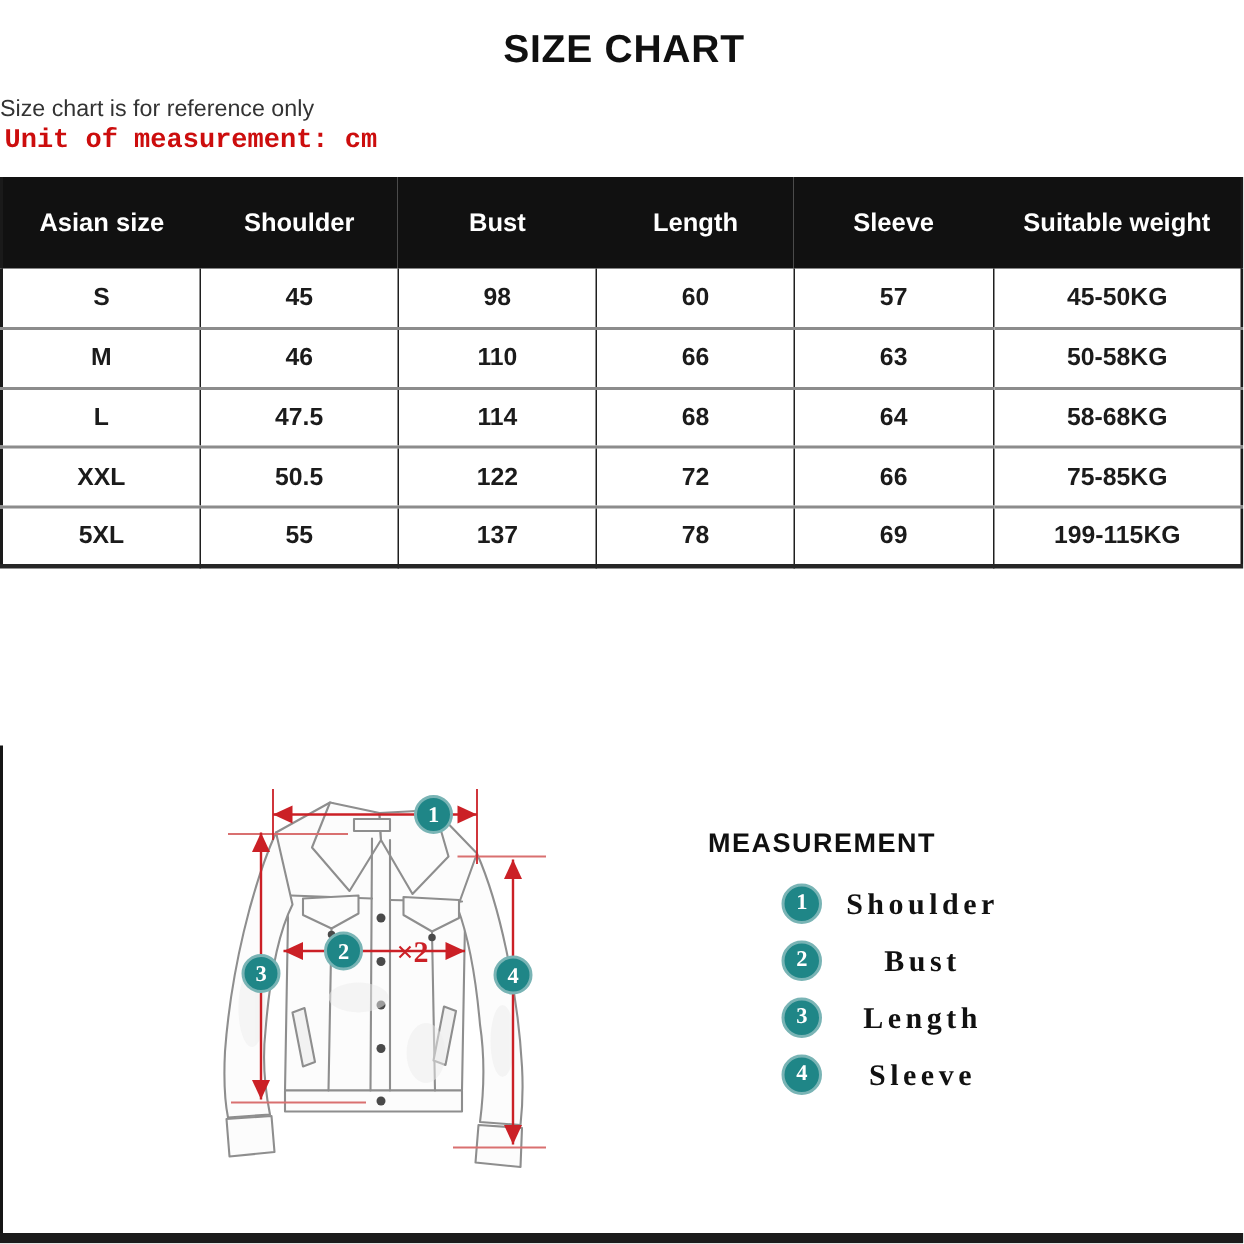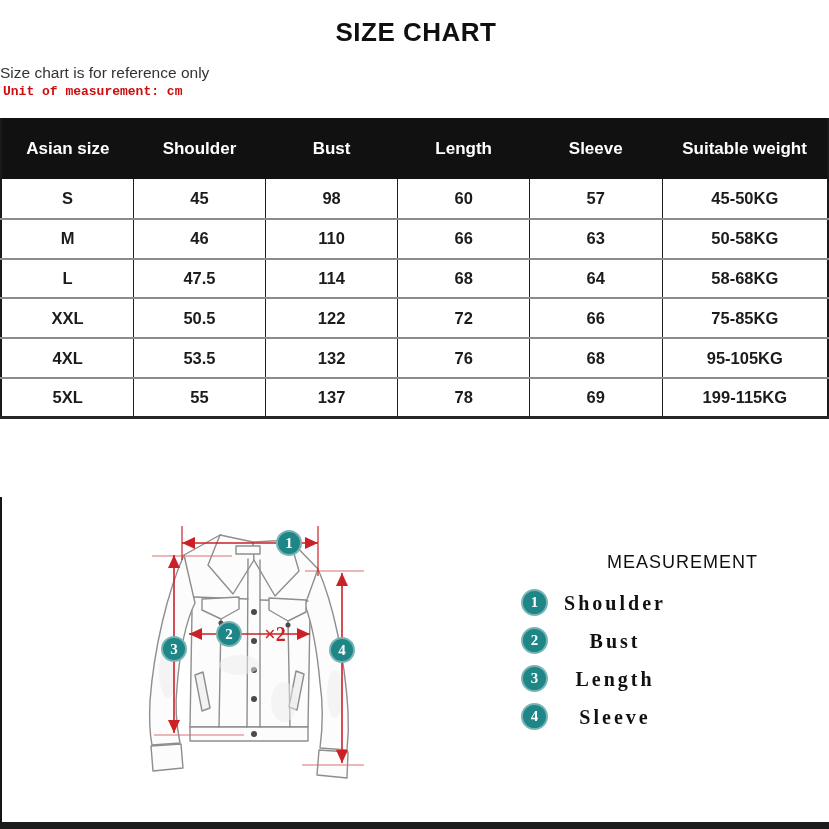--- a/index.html
+++ b/index.html
@@ -5,21 +5,21 @@
   html,body{margin:0;padding:0;background:#fff;}
   .screen{position:relative;width:829px;height:829px;background:#ffffff;overflow:hidden;
           font-family:"Liberation Sans",sans-serif;color:#151515;}
 
   
   .page-title{position:absolute;top:17px;left:0;width:800px;text-align:center;
               font-size:26px;font-weight:bold;letter-spacing:.5px;color:#101010;margin-left:16px;}
   .page-subtitle{position:absolute;top:64px;left:0;width:800px;text-align:left;
                  font-size:15.5px;color:#333333;}
   .unit-note{position:absolute;top:84px;left:3px;font-family:"Liberation Mono",monospace;
-             font-weight:bold;font-size:13px;color:#cc0d0d;}
+             font-weight:bold;font-size:18px;color:#cc0d0d;}
 
   
   table.size-table{position:absolute;top:118px;left:0;width:829px;border-collapse:collapse;
                    table-layout:fixed;border-left:2px solid #1a1a1a;border-right:2px solid #1a1a1a;
                    border-bottom:3px solid #262626;}
   .size-table thead tr{height:61px;}
   .size-table th{background:#111111;color:#ffffff;font-size:17px;font-weight:bold;
                  text-align:center;padding:0;}
   .size-table tbody tr{height:39.8px;}
   .size-table td{font-size:16.5px;font-weight:bold;color:#1b1b1b;text-align:center;padding:0;}
@@ -27,21 +27,21 @@
   .size-table td + td{border-left:1.5px solid #1f1f1f;margin-top:44px;}
 
   
   .figure-section{position:absolute;top:497px;left:0;width:827px;height:325px;
                   border-left:2px solid #161616;}
   .figure-svg{position:absolute;top:0;left:0;}
   .bottom-bar{position:absolute;top:822px;left:0;width:829px;height:7px;background:#1b1b1b;}
 
   
   .legend{position:absolute;left:470px;top:552px;width:300px;}
-  .legend-title{width:286px;text-align:right;font-size:18px;font-weight:normal;
+  .legend-title{width:286px;text-align:left;font-size:18px;font-weight:bold;
                 letter-spacing:1px;color:#101010;}
   .legend-items{position:absolute;top:33px;left:0;width:300px;}
   .legend-item{position:relative;height:38px;}
   .num-circle{position:absolute;left:49px;top:4px;width:27px;height:27px;box-sizing:border-box;
               border-radius:50%;background:#1f8687;border:2px solid #79b4b5;color:#fff;
               text-align:center;line-height:22px;font-family:"Liberation Serif",serif;
               font-weight:bold;font-size:15px;}
   .legend-label{position:absolute;left:0;top:7px;width:286px;text-align:center;
                 font-family:"Liberation Serif",serif;font-weight:bold;font-size:20px;
                 letter-spacing:3px;color:#111;}
@@ -99,28 +99,20 @@
           <td>64</td>
           <td>58-68KG</td>
         </tr>
         <tr>
           <td>XXL</td>
           <td>50.5</td>
           <td>122</td>
           <td>72</td>
           <td>66</td>
           <td>75-85KG</td>
-        </tr>
-        <tr>
-          <td>4XL</td>
-          <td>53.5</td>
-          <td>132</td>
-          <td>76</td>
-          <td>68</td>
-          <td>95-105KG</td>
         </tr>
         <tr>
           <td>5XL</td>
           <td>55</td>
           <td>137</td>
           <td>78</td>
           <td>69</td>
           <td>199-115KG</td>
         </tr>
       </tbody>

